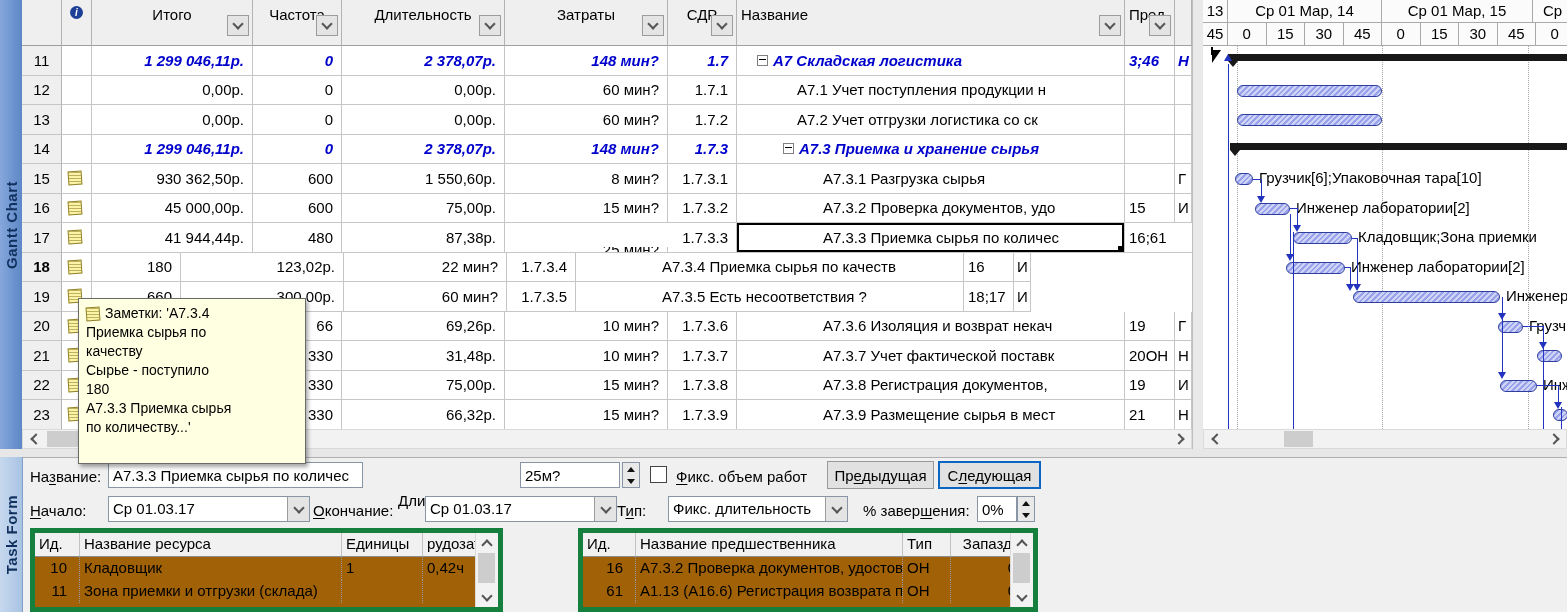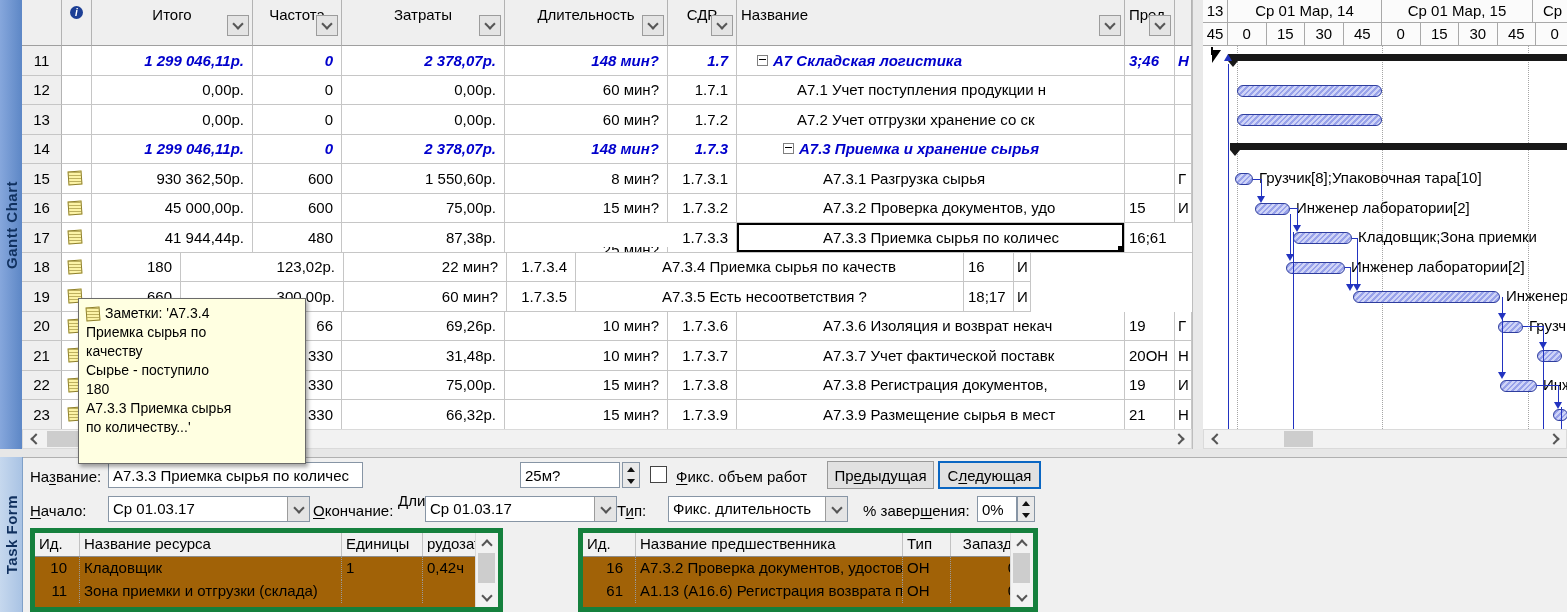--- a/index.html
+++ b/index.html
@@ -122,27 +122,27 @@
             <span class="chev"></span>
           </span>
         </div>
         <div class="gc " style="width: 89px;">
           <span>Частота</span>
           <span class="fbtn">
             <span class="chev"></span>
           </span>
         </div>
         <div class="gc " style="width: 163px;">
+          <span>Длительность</span>
+          <span class="fbtn">
+            <span class="chev"></span>
+          </span>
+        </div>
+        <div class="gc " style="width: 163px;">
           <span>Затраты</span>
-          <span class="fbtn">
-            <span class="chev"></span>
-          </span>
-        </div>
-        <div class="gc " style="width: 163px;">
-          <span>Длительность</span>
           <span class="fbtn">
             <span class="chev"></span>
           </span>
         </div>
         <div class="gc " style="width: 69px;">
           <span>СДР</span>
           <span class="fbtn">
             <span class="chev"></span>
           </span>
         </div>
@@ -191,21 +191,21 @@
       </div>
       <div class="g-row">
         <div class="gc rowhead" style="width: 40px;">13</div>
         <div class="gc " style="width: 30px;"></div>
         <div class="gc num" style="width: 161px;">0,00р.</div>
         <div class="gc num" style="width: 89px;">0</div>
         <div class="gc num" style="width: 163px;">0,00р.</div>
         <div class="gc num" style="width: 163px;">60 мин?</div>
         <div class="gc num" style="width: 69px;">1.7.2</div>
         <div class="gc left" style="width: 388px; padding-left: 60px;">
-          <span>А7.2 Учет отгрузки хранение со ск</span>
+          <span>А7.2 Учет отгрузки логистика со ск</span>
         </div>
         <div class="gc left" style="width: 50px;"></div>
         <div class="gc res" style="width: 17px;"></div>
       </div>
       <div class="g-row sum-row">
         <div class="gc rowhead" style="width: 40px;">14</div>
         <div class="gc " style="width: 30px;"></div>
         <div class="gc num" style="width: 161px;">1 299 046,11р.</div>
         <div class="gc num" style="width: 89px;">0</div>
         <div class="gc num" style="width: 163px;">2 378,07р.</div>
@@ -260,21 +260,21 @@
         <div class="gc num" style="width: 163px;">87,38р.</div>
         <div class="gc num" style="width: 163px; margin-top: 24px;">25 мин?</div>
         <div class="gc num" style="width: 69px;">1.7.3.3</div>
         <div class="gc left selcell" style="width: 388px; padding-left: 86px;">
           <span>А7.3.3 Приемка сырья по количес</span>
         </div>
         <div class="gc left" style="width: 72px;">16;61</div>
         <div class="gc res" style="width: 17px;">К</div>
       </div>
       <div class="g-row">
-        <div class="gc rowhead" style="width: 40px;">18</div>
+        <div class="gc rowhead" style="width: 40px; font-weight: bold;">18</div>
         <div class="gc " style="width: 30px;">
           <span class="nico"></span>
         </div>
         <div class="gc num" style="width: 89px;">180</div>
         <div class="gc num" style="width: 163px;">123,02р.</div>
         <div class="gc num" style="width: 163px;">22 мин?</div>
         <div class="gc num" style="width: 69px;">1.7.3.4</div>
         <div class="gc left" style="width: 388px; padding-left: 86px;">
           <span>А7.3.4 Приемка сырья по качеств</span>
         </div>
@@ -384,21 +384,21 @@
         <div class="ts-cell" style="width: 38.5px;">0</div>
       </div>
       <div class="vgrid" style="left: 34px;"></div>
       <div class="vgrid" style="left: 179px;"></div>
       <div class="vgrid" style="left: 325px;"></div>
       <div class="sum" style="left: 25px; width: 340px; top: 54px;"></div>
       <div class="bar" style="left: 34px; width: 145px; top: 84.5px;"></div>
       <div class="bar" style="left: 34px; width: 145px; top: 114px;"></div>
       <div class="sum" style="left: 27px; width: 338px; top: 142.5px;"></div>
       <div class="bar" style="left: 32px; width: 18px; top: 173px;"></div>
-      <div class="blabel" style="left: 56px; top: 169px;">Грузчик[8];Упаковочная тара[10]</div>
+      <div class="blabel" style="left: 56px; top: 169px;">Грузчик[6];Упаковочная тара[10]</div>
       <div class="bar" style="left: 52px; width: 35px; top: 202.5px;"></div>
       <div class="blabel" style="left: 93px; top: 198.5px;">Инженер лаборатории[2]</div>
       <div class="bar" style="left: 90px; width: 59px; top: 232px;"></div>
       <div class="blabel" style="left: 155px; top: 228px;">Кладовщик;Зона приемки</div>
       <div class="bar" style="left: 83px; width: 59px; top: 261.5px;"></div>
       <div class="blabel" style="left: 148px; top: 257.5px;">Инженер лаборатории[2]</div>
       <div class="bar" style="left: 150px; width: 147px; top: 291px;"></div>
       <div class="blabel" style="left: 303px; top: 287px;">Инженер лаборатории</div>
       <div class="bar" style="left: 295px; width: 25px; top: 320.5px;"></div>
       <div class="blabel" style="left: 326px; top: 316.5px;">Грузчик</div>

